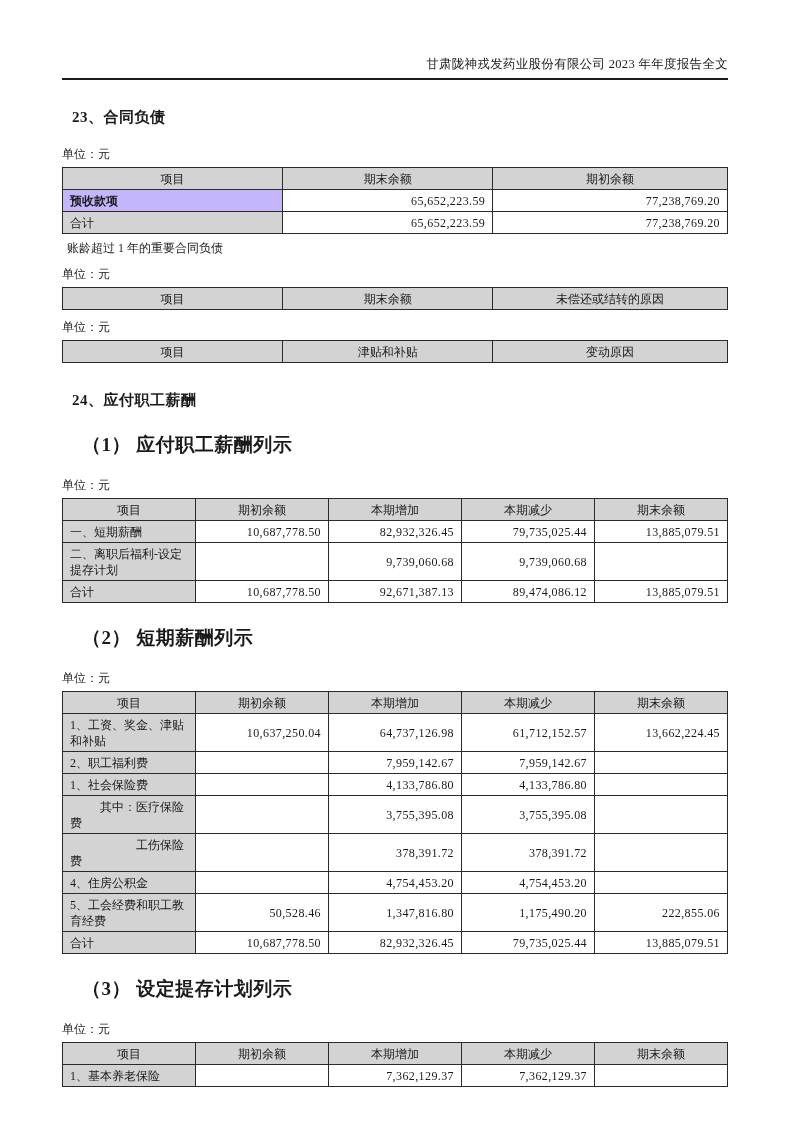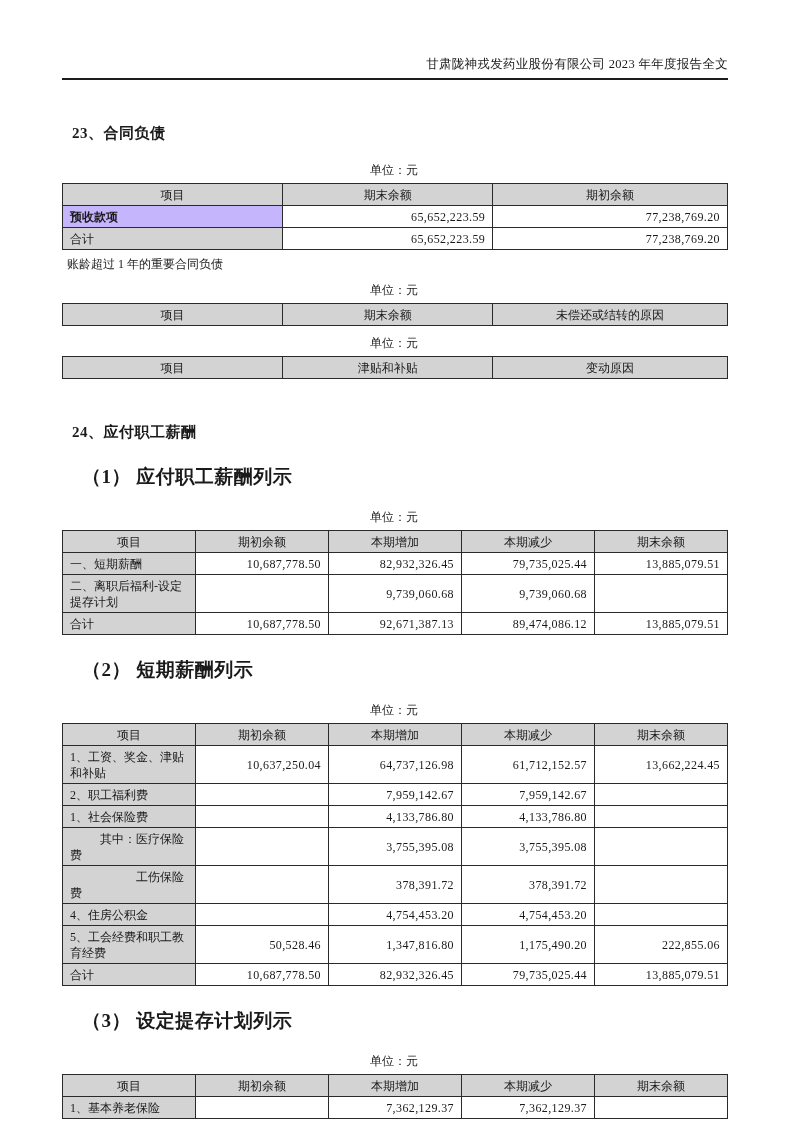--- a/index.html
+++ b/index.html
@@ -18,34 +18,34 @@
     padding-top: 56px;
     text-align: right;
     font-size: 12.5px;
     letter-spacing: 0.3px;
   }
   .header-rule {
     margin-top: 5px;
     border-bottom: 2.5px solid #1c1c1c;
   }
   h2.sec-title {
-    margin: 44px 0 0 10px;
+    margin: 28px 0 0 10px;
     font-size: 15px;
     font-weight: bold;
     letter-spacing: 0.5px;
   }
   h3.sub-title {
     margin: 22px 0 0 20px;
     font-size: 19px;
     font-weight: bold;
     letter-spacing: 0.5px;
   }
   .unit {
     margin: 19px 2px 4px 0;
-    text-align: center;
+    text-align: left;
     font-size: 12px;
   }
   .unit.tight { margin-top: 9px; }
   table {
     width: 100%;
     border-collapse: collapse;
     table-layout: fixed;
     font-size: 12px;
   }
   th, td {

